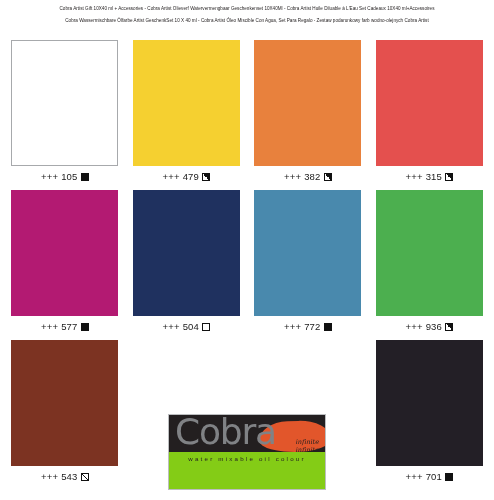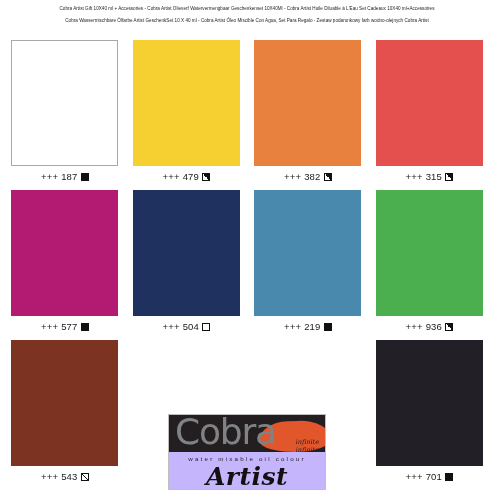--- a/index.html
+++ b/index.html
@@ -107,21 +107,21 @@
       transparent 0 46%, #111111 46% 54%, transparent 54% 100%);
   }
 
   
   #cobra-logo {
     position: absolute;
     left: 168px;
     top: 414px;
     width: 158px;
     height: 76px;
-    background: #c4b5fd;
+    background: #84cc16;
     border: 1px solid #bcbec0;
     box-sizing: border-box;
     overflow: hidden;
   }
   .logo-top {
     position: relative;
     height: 37px;
     background: #231f20;
     overflow: hidden;
   }
@@ -189,21 +189,21 @@
   <div class="desc-line">Cobra Wassermischbare Ölfarbe Artist GeschenkSet 10 X 40 ml - Cobra Artist Óleo Miscible Con Agua, Set Para Regalo - Zestaw podarunkowy farb wodno-olejnych Cobra Artist</div>
 </div>
 
 <div id="swatch-grid">
 
   <div class="swatch-row">
     <div class="swatch-cell">
       <div class="swatch-chip bordered" style="background:#ffffff"></div>
       <div class="swatch-label">
         <span class="lf-text">+++</span>
-        <span class="lf-text">187</span>
+        <span class="lf-text">105</span>
         <span class="op-sym opaque"></span>
       </div>
     </div>
     <div class="swatch-cell">
       <div class="swatch-chip" style="background:#f5d030"></div>
       <div class="swatch-label">
         <span class="lf-text">+++</span>
         <span class="lf-text">479</span>
         <span class="op-sym semi-opaque"></span>
       </div>
@@ -240,21 +240,21 @@
       <div class="swatch-label">
         <span class="lf-text">+++</span>
         <span class="lf-text">504</span>
         <span class="op-sym transparent"></span>
       </div>
     </div>
     <div class="swatch-cell">
       <div class="swatch-chip" style="background:#4989ad"></div>
       <div class="swatch-label">
         <span class="lf-text">+++</span>
-        <span class="lf-text">219</span>
+        <span class="lf-text">772</span>
         <span class="op-sym opaque"></span>
       </div>
     </div>
     <div class="swatch-cell">
       <div class="swatch-chip" style="background:#4caf4f"></div>
       <div class="swatch-label">
         <span class="lf-text">+++</span>
         <span class="lf-text">936</span>
         <span class="op-sym semi-opaque"></span>
       </div>
@@ -287,14 +287,13 @@
 <div id="cobra-logo">
   <div class="logo-top">
     <div class="logo-swoosh"></div>
     <div class="logo-wordmark">Cobra</div>
     <div class="logo-tagline-small">
       <div>infinite</div>
       <div>infinite</div>
     </div>
   </div>
   <div class="logo-subtitle">water mixable oil colour</div>
-  <div class="logo-artist">Artist</div>
 </div>
 
 </body></html>

